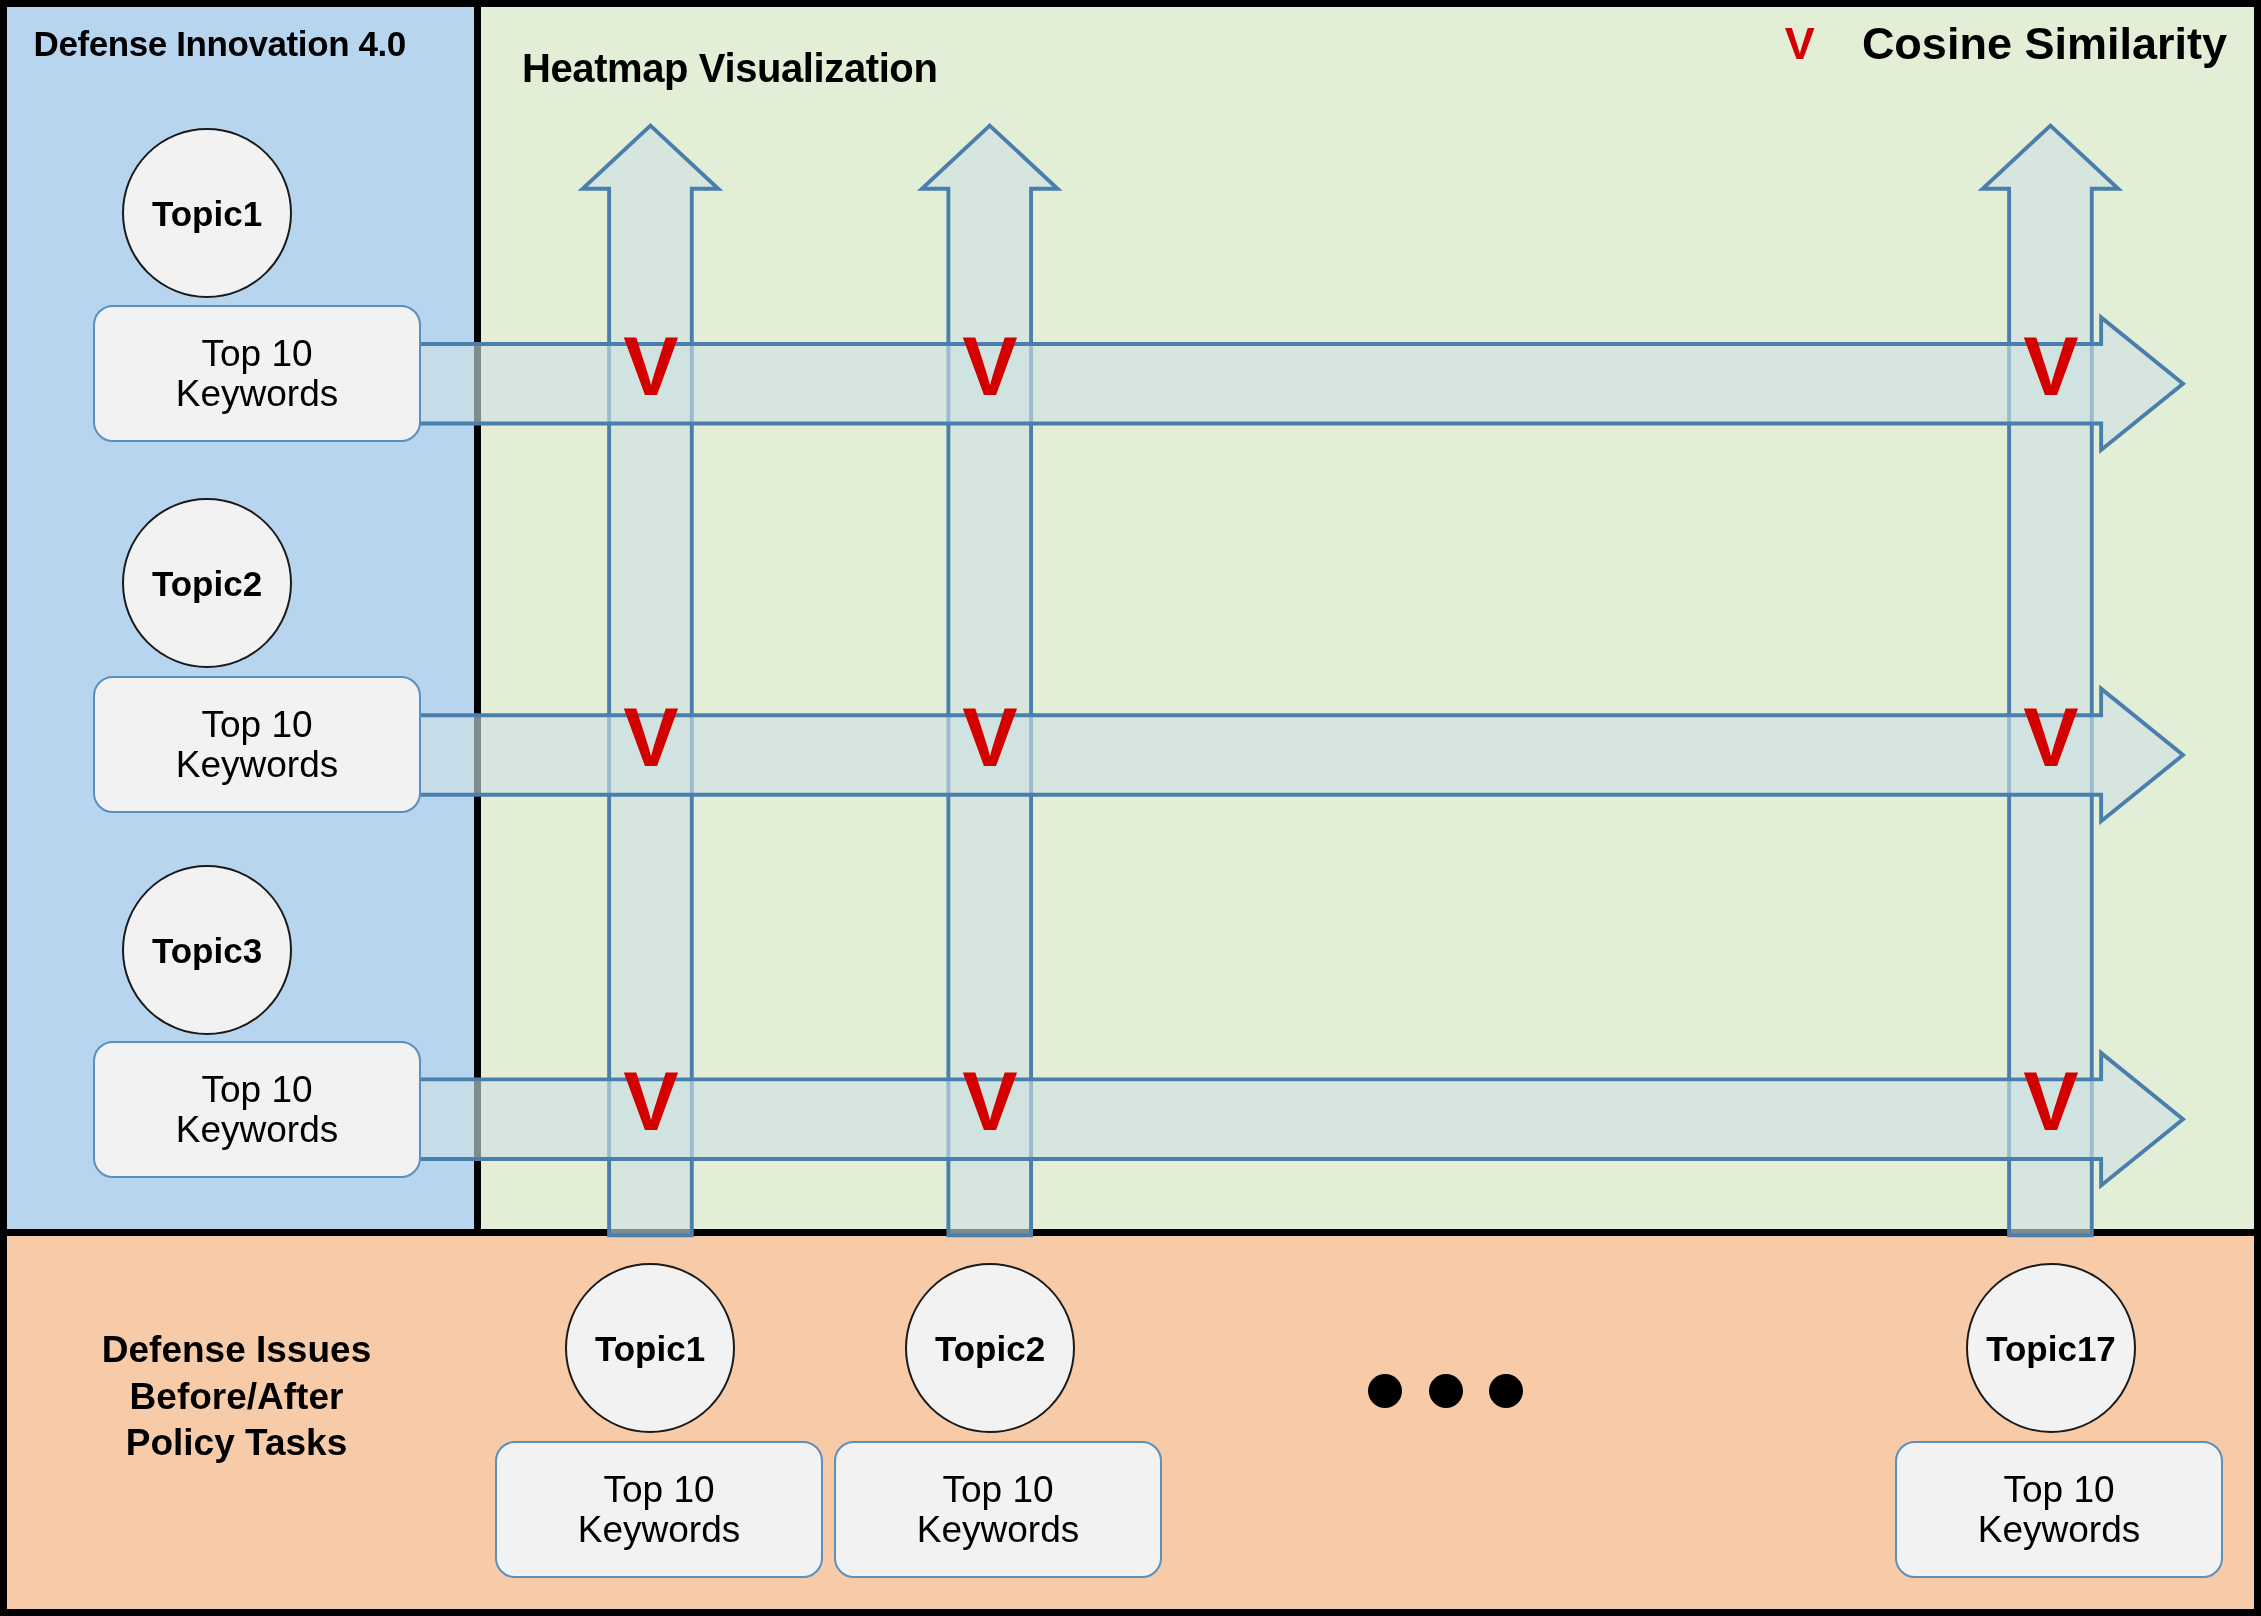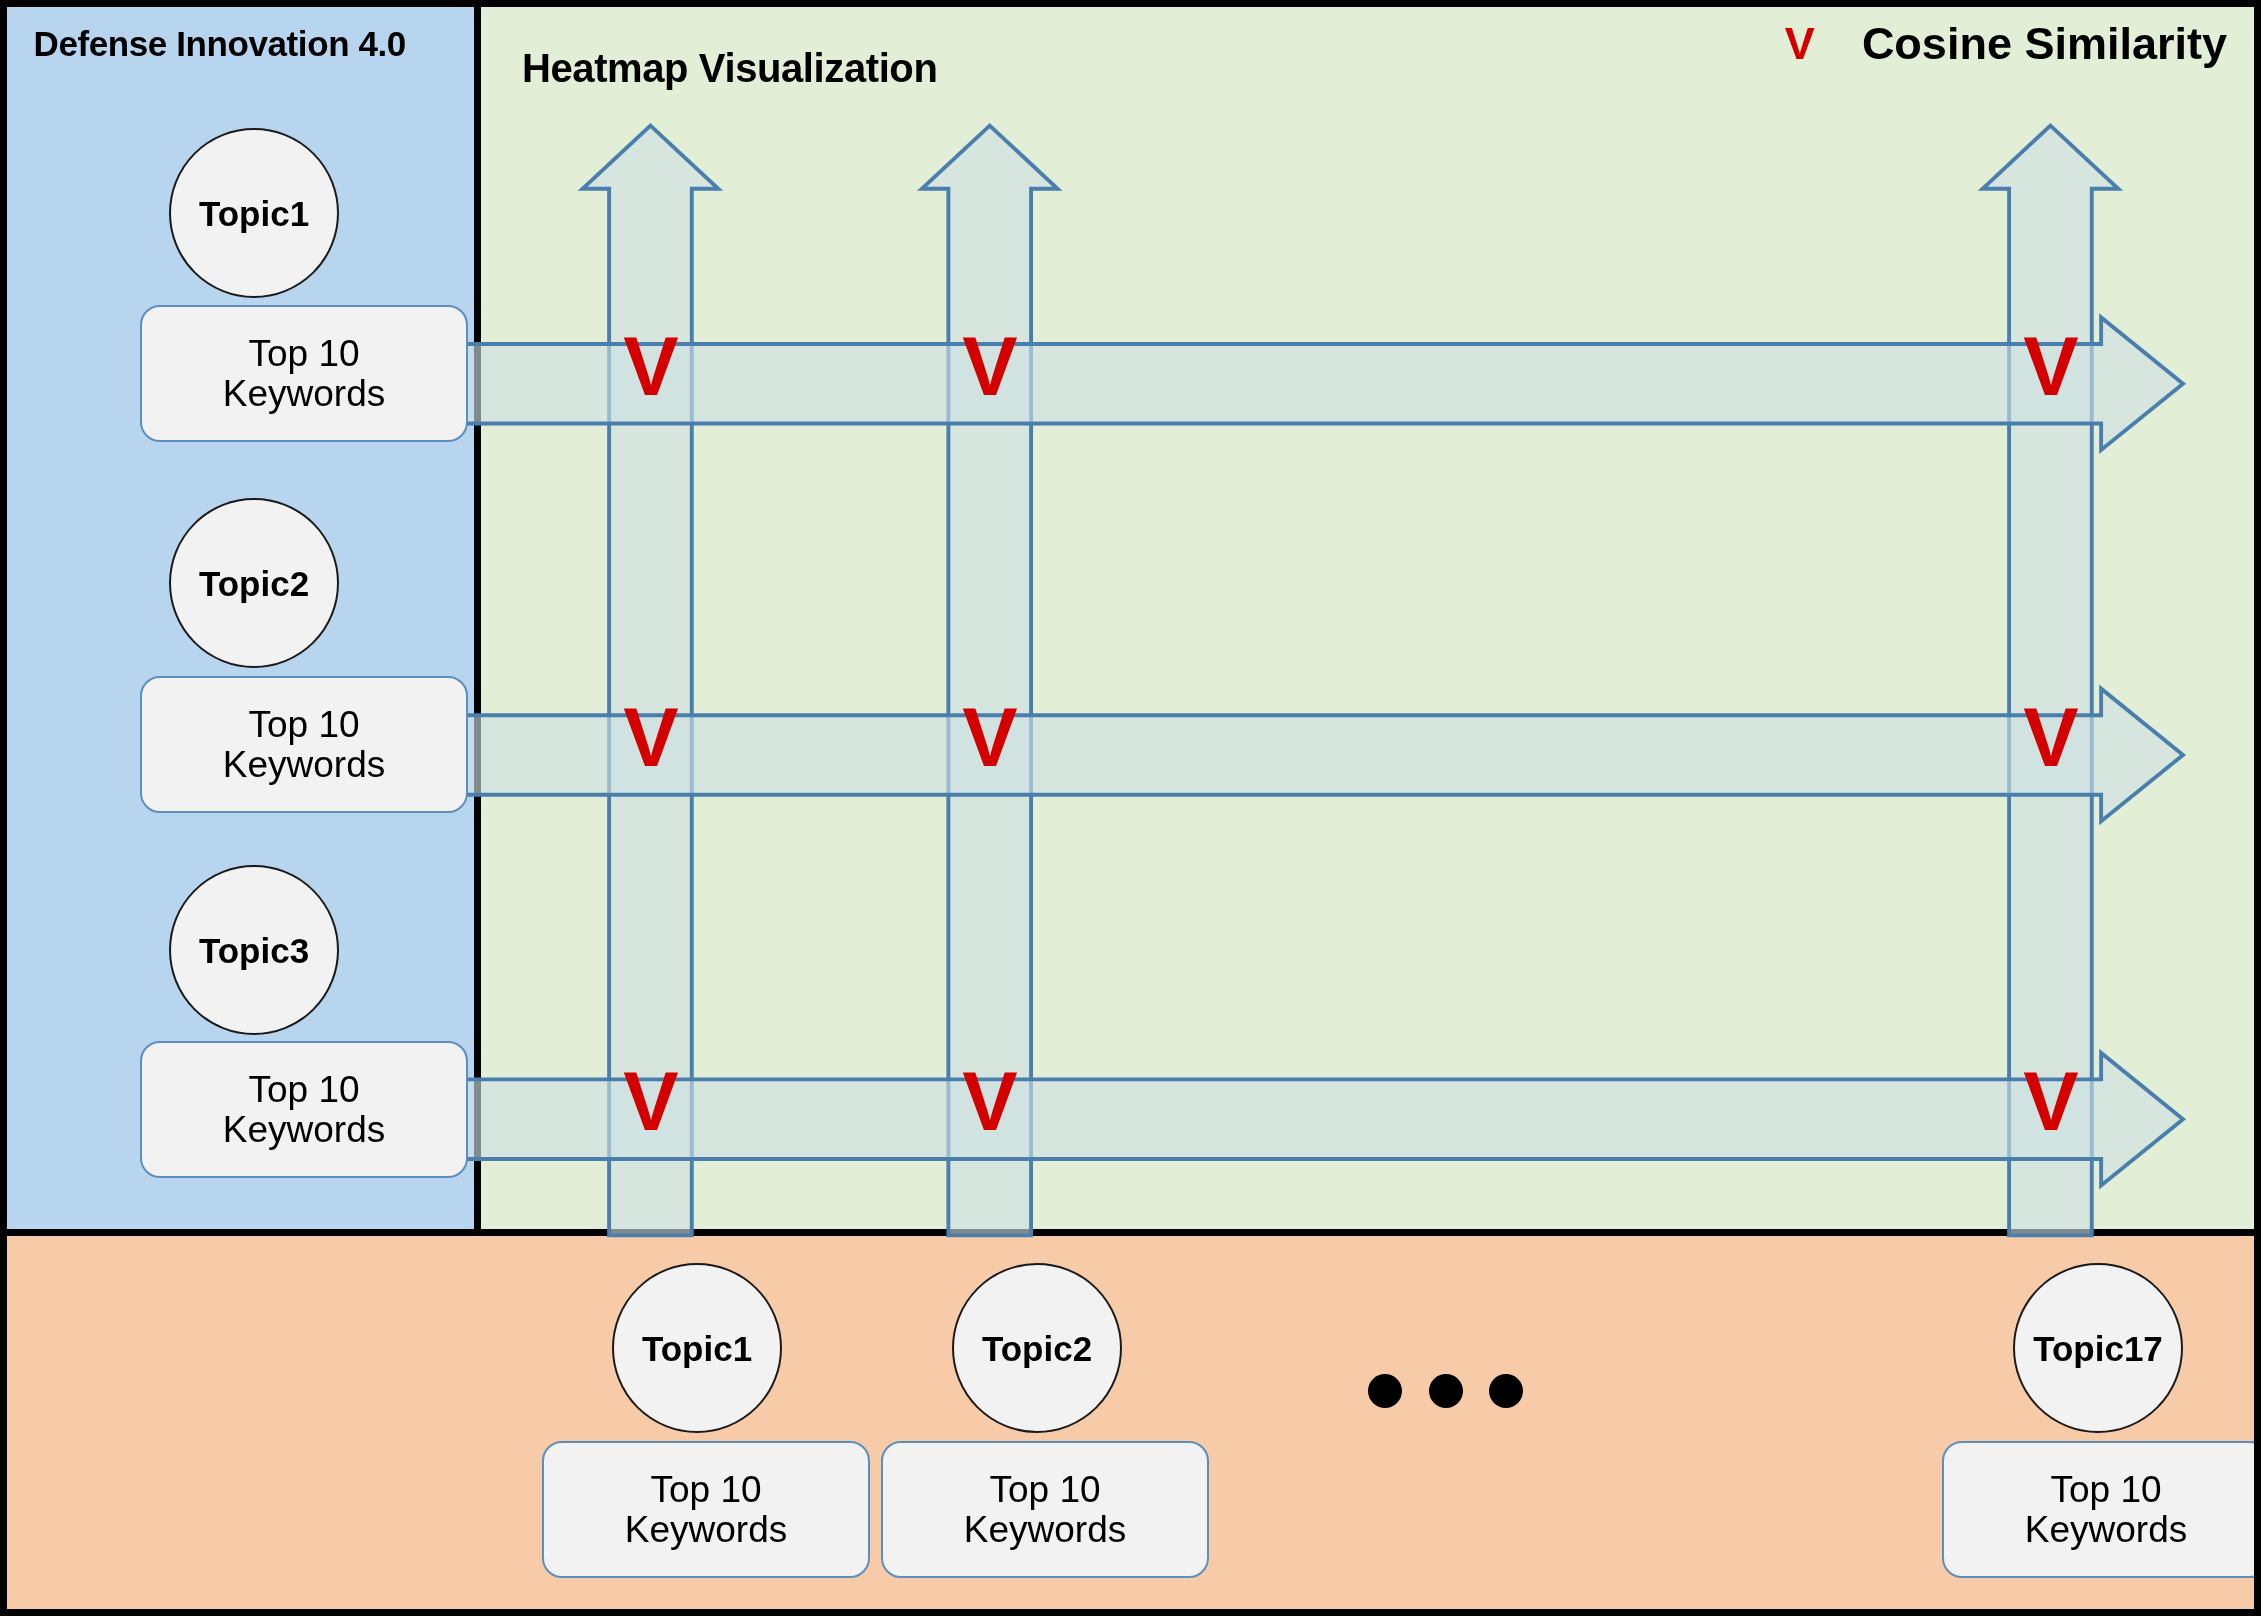--- a/index.html
+++ b/index.html
@@ -4,21 +4,20 @@
 <style>
   html,body{margin:0;padding:0;background:#ffffff;}
   #stage{
     position:relative;
     width:2261px;height:1616px;
     background:#ffffff;
     box-sizing:border-box;
     border:7px solid #000000;
     overflow:hidden;
     font-family:"Liberation Sans", sans-serif;
-    padding-left:47px;
   }
   
   .panel{position:absolute;box-sizing:border-box;}
   #panel-blue{
     left:0;top:0;width:474px;height:1229px;
     background:#b8d5ef;
     border-right:7px solid #000000;
     border-bottom:7px solid #000000;
   }
   #panel-green{
@@ -227,20 +226,25 @@
     <div class="circle bot-circle" style="left:1959px;top:1256px;">
       <span>Topic</span>
       <span>17</span>
     </div>
     <div class="kwbox bot-kw" style="left:1888px;top:1434px;">
       <span>Top 10</span>
       <span>Keywords</span>
     </div>
   </div>
 
+  <div id="bottom-caption">
+    <span>Defense Issues</span>
+    <span>Before/After</span>
+    <span>Policy Tasks</span>
+  </div>
 
   <div id="ellipsis">
     <i></i>
     <i></i>
     <i></i>
   </div>
 
   <div class="vmark" style="left:644px;top:359px;">V</div>
   <div class="vmark" style="left:983px;top:359px;">V</div>
   <div class="vmark" style="left:2044px;top:359px;">V</div>

